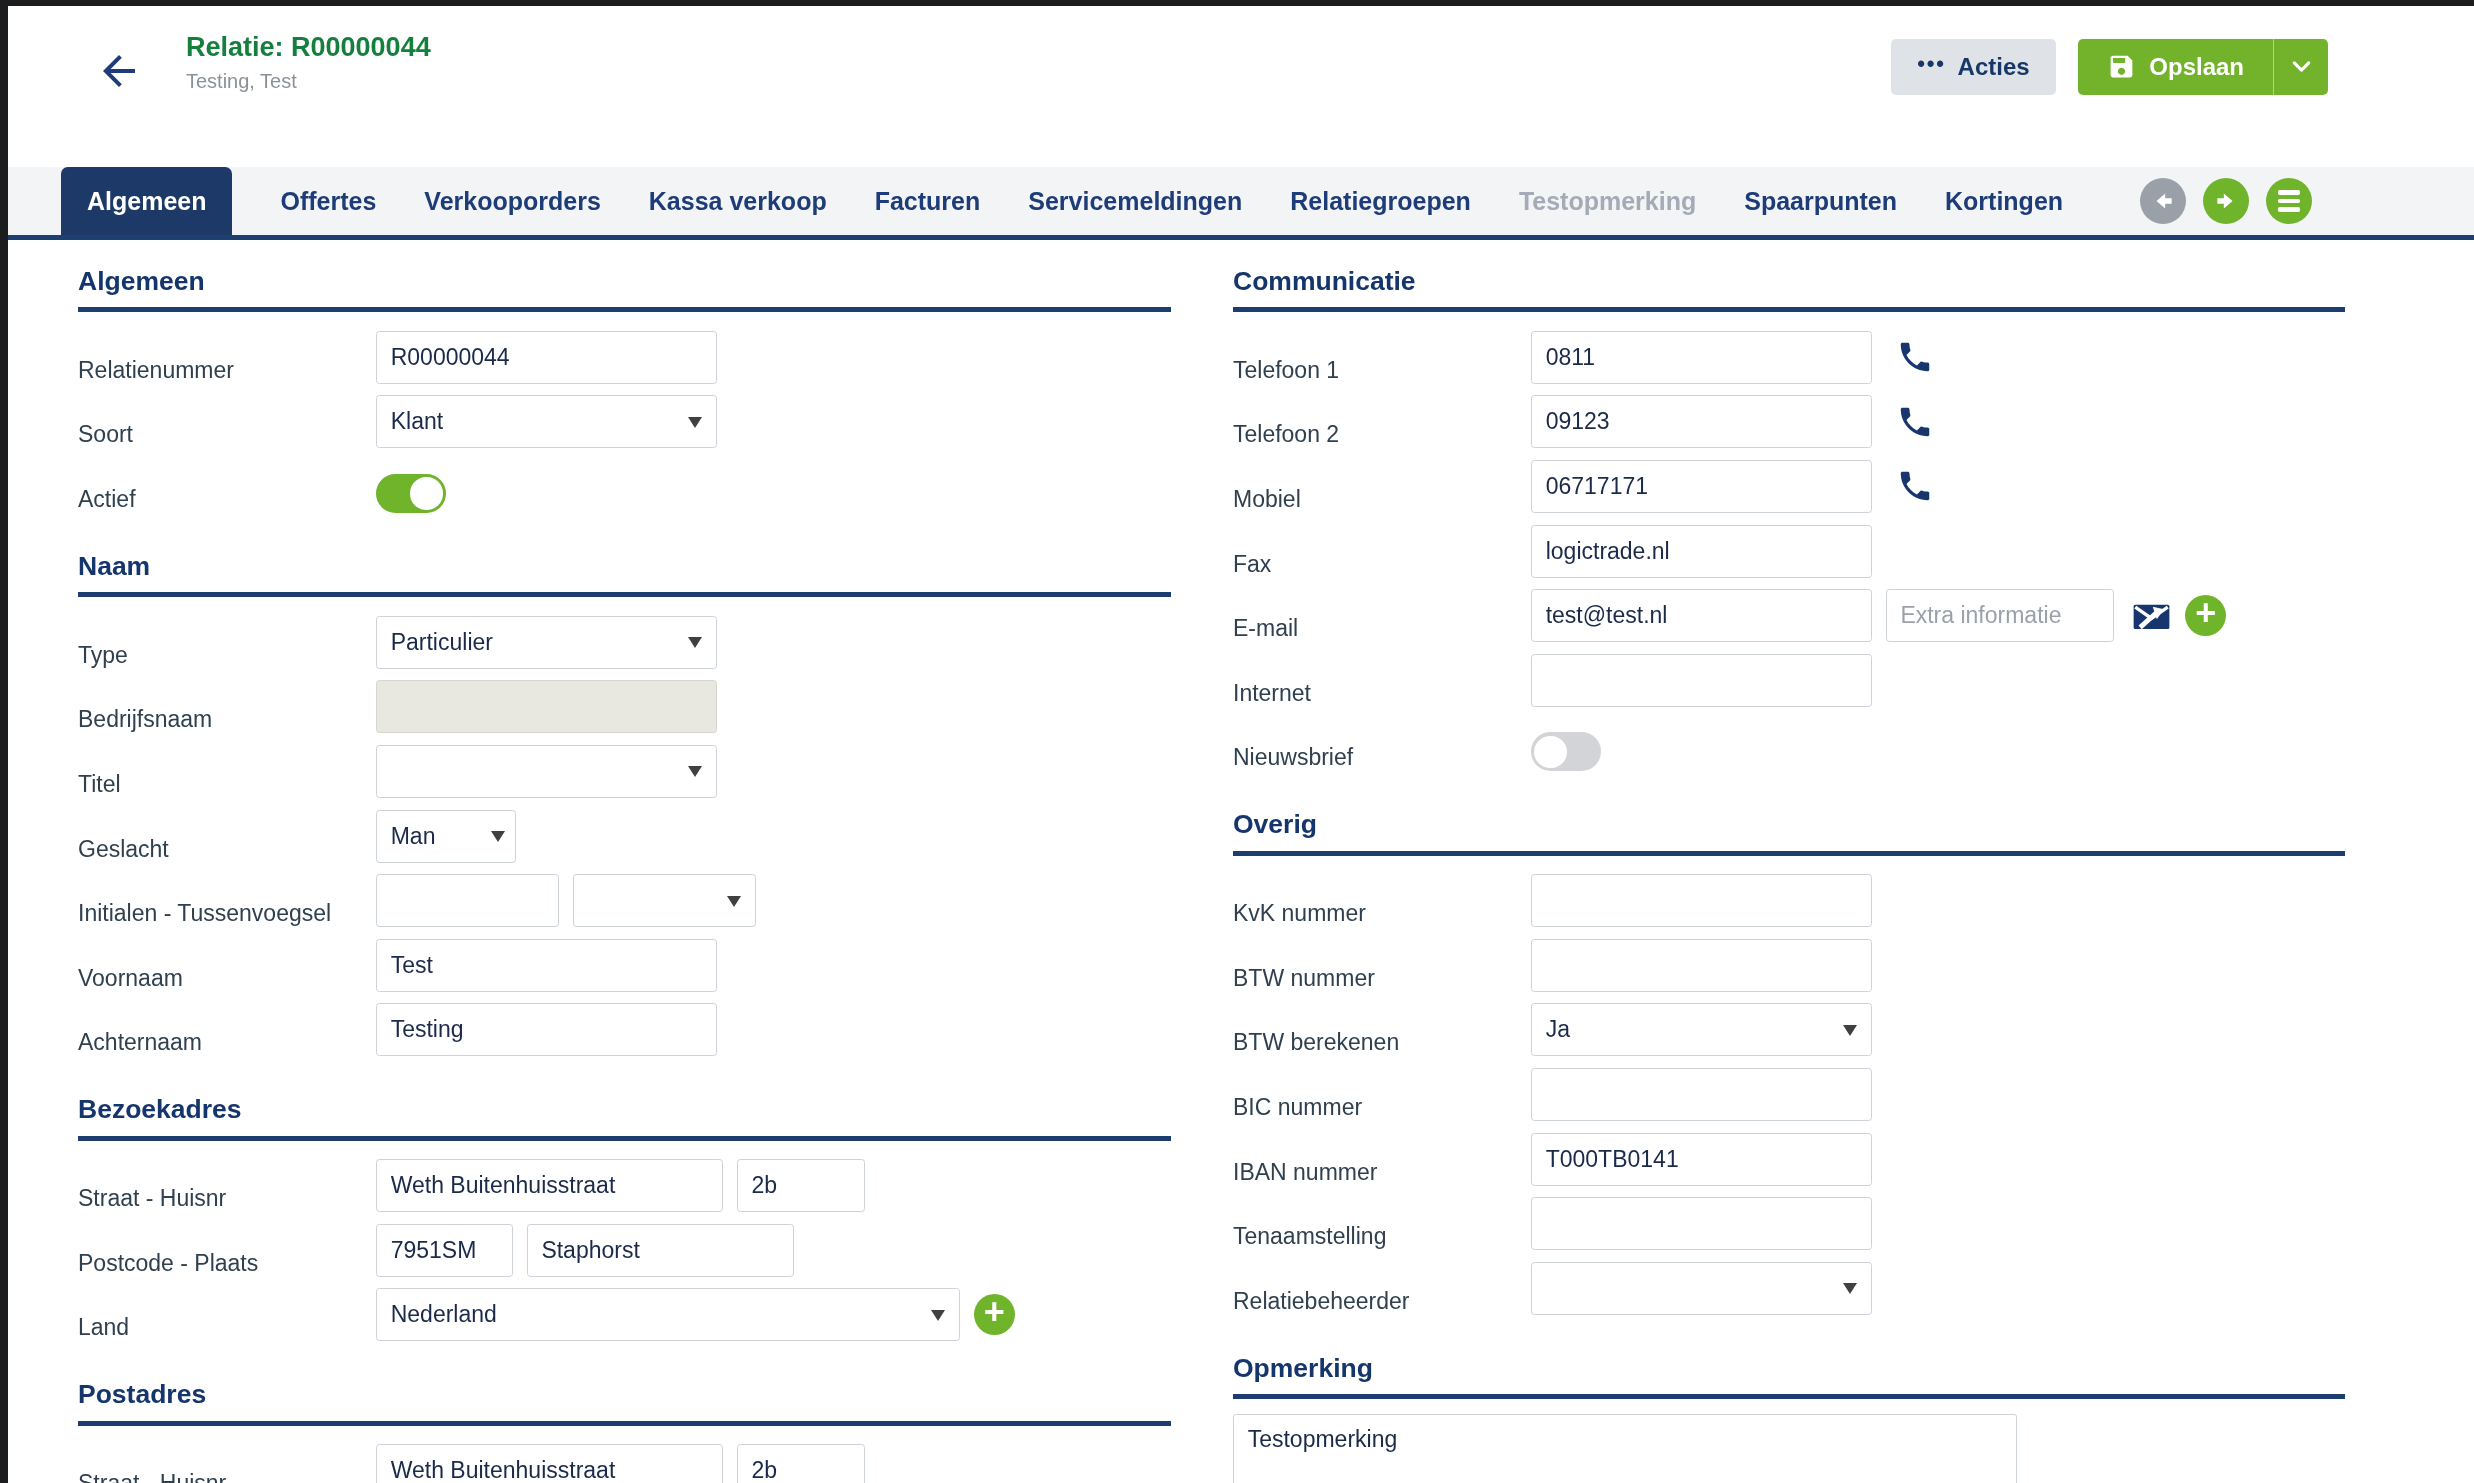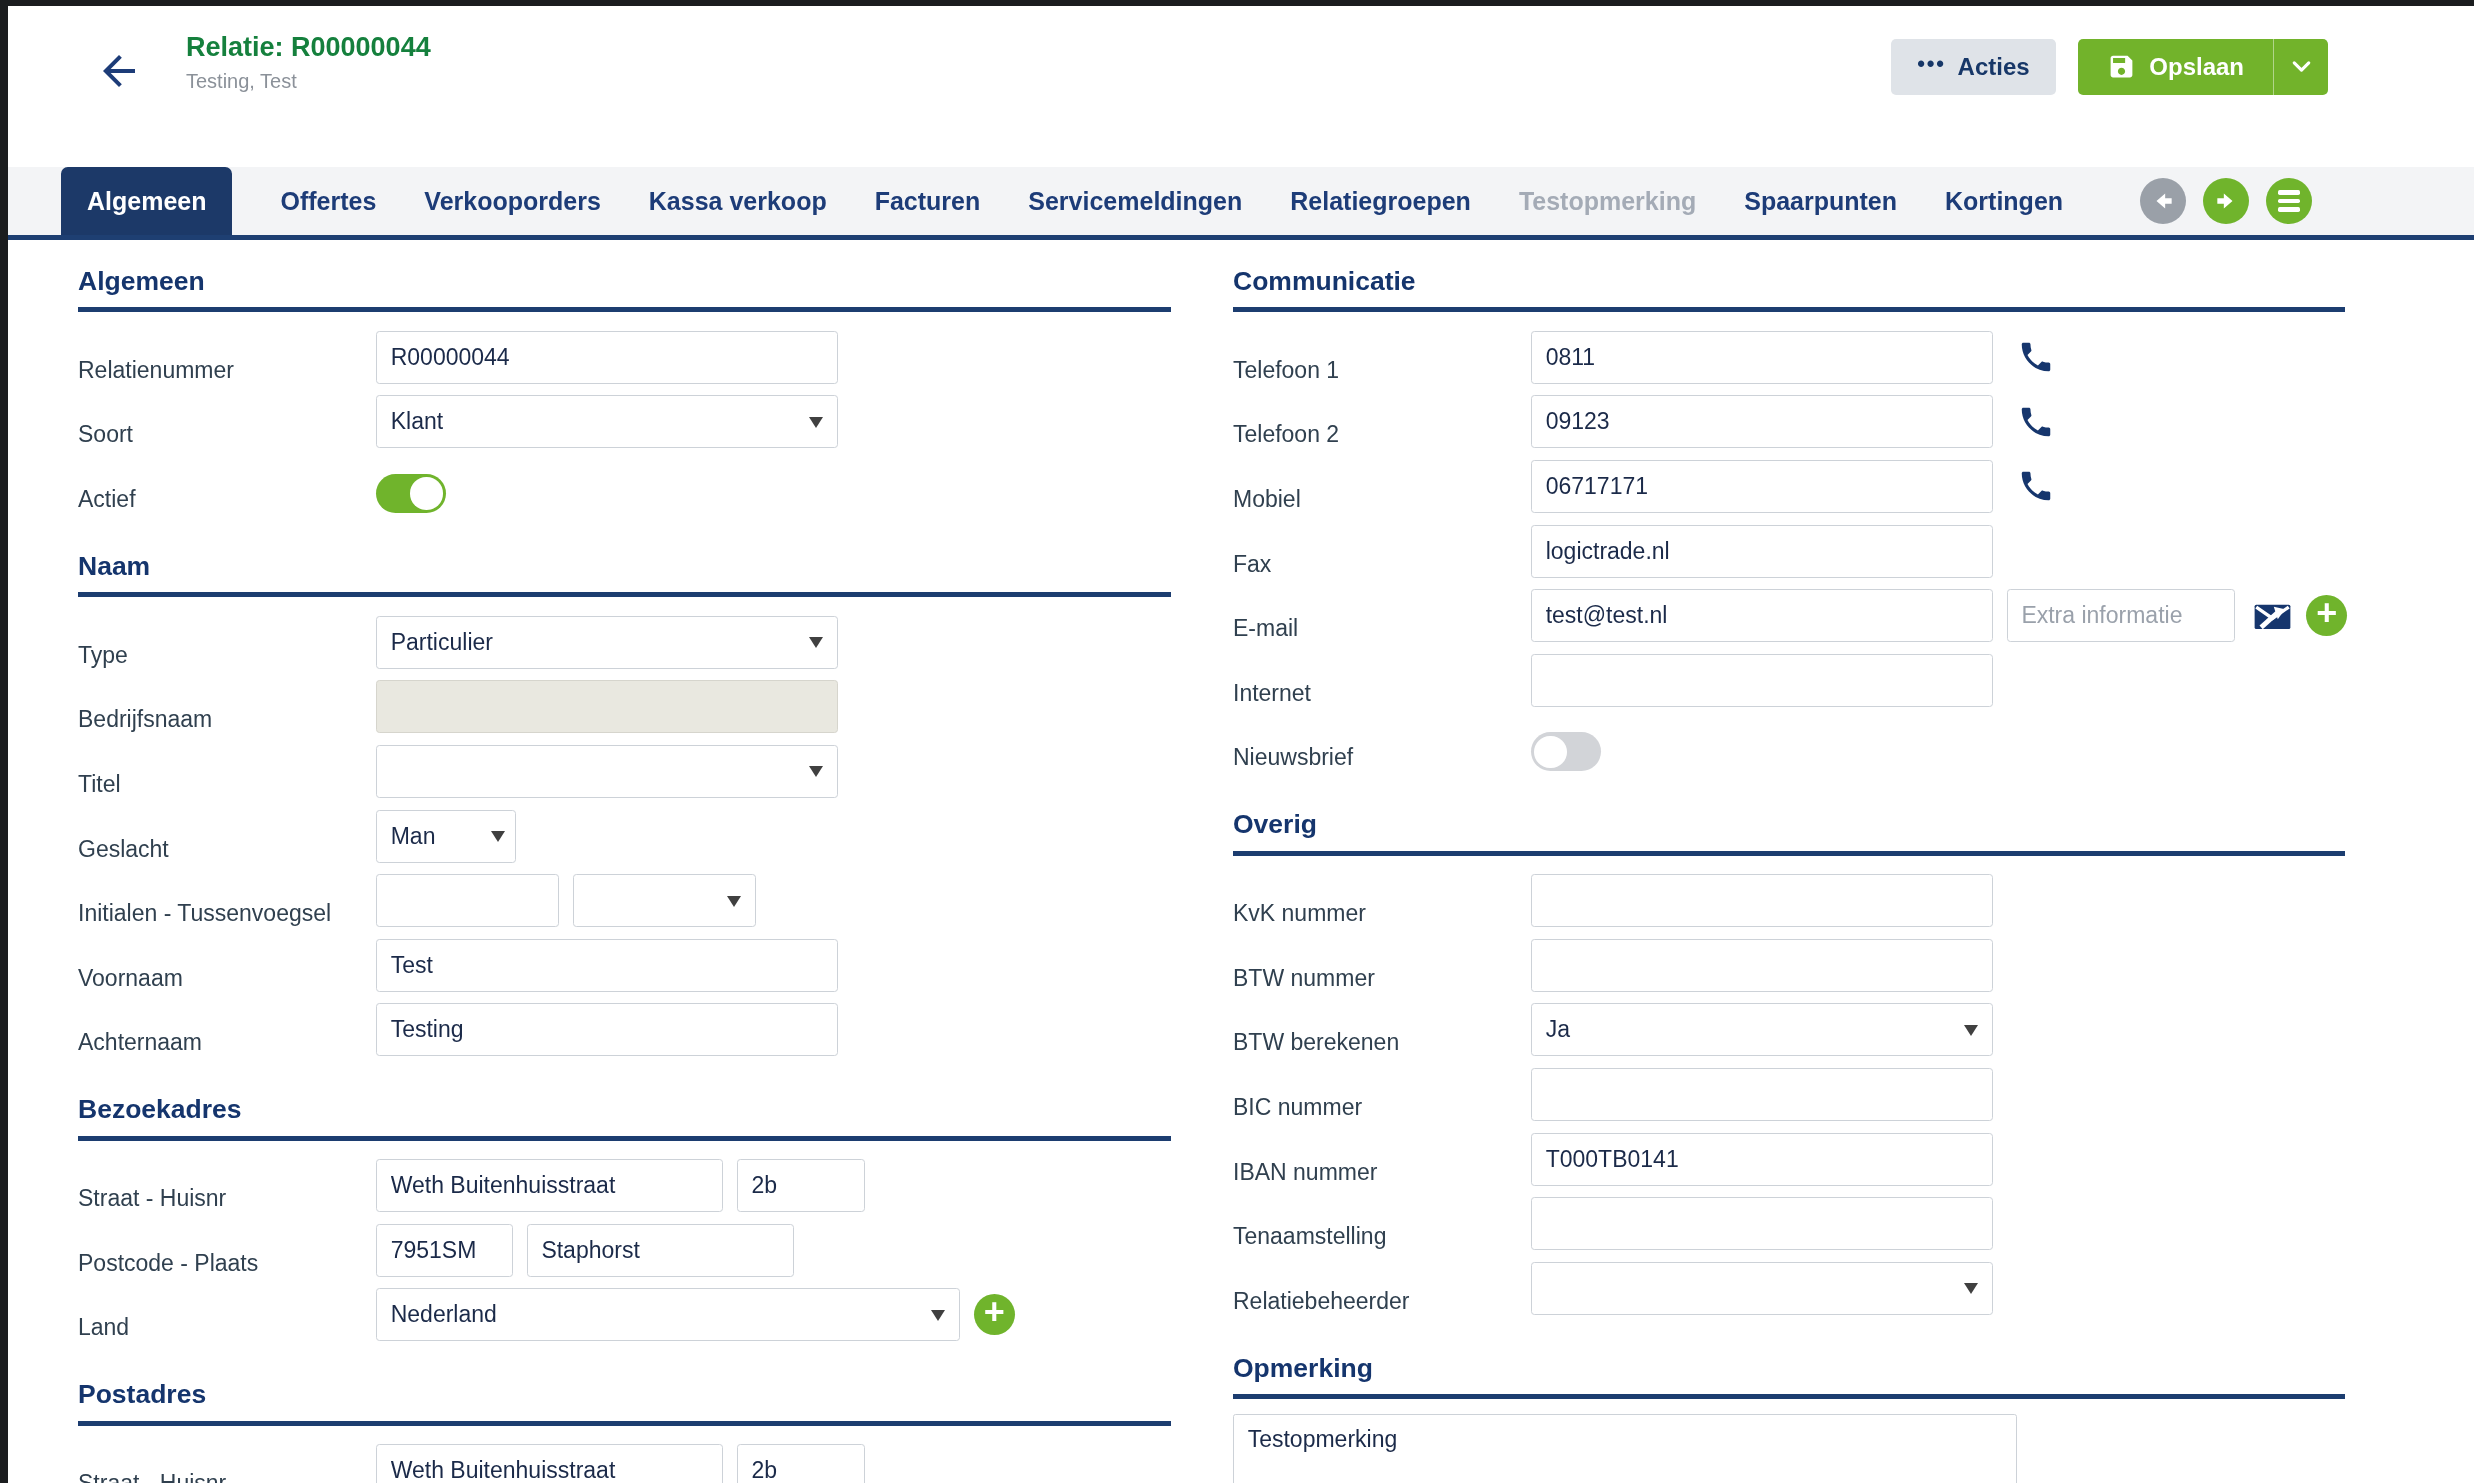--- a/index.html
+++ b/index.html
@@ -71,21 +71,21 @@
   .section + .section .section-title{margin-top:38px;}
   .row{display:flex;align-items:flex-end;min-height:56px;margin-bottom:8.6px;}
   .lbl{width:298px;flex:0 0 298px;font-size:23px;color:#30404f;}
   .ctl{display:flex;align-items:center;gap:13.7px;}
   .inp{
     height:53px;box-sizing:border-box;border:1.7px solid #cdd2d8;border-radius:3.4px;
     padding:0 13.7px;font-size:23px;color:#1b2a49;background:#fff;
     font-family:inherit;outline:none;
   }
   .inp:disabled,.inp.disabled{background:#e9e8e0;border-color:#d6d5cd;}
-  .w-std{width:462px;} .w-huisnr{width:128px;} .w-pc{width:137px;} .w-plaats{width:267px;}
+  .w-std{width:341px;} .w-huisnr{width:128px;} .w-pc{width:137px;} .w-plaats{width:267px;}
   .w-land{width:584px;} .w-init{width:183px;} .w-geslacht{width:140px;} .w-extra{width:228px;}
   .sel{display:flex;align-items:center;position:relative;cursor:pointer;background:#fff;}
   .sel .selval{font-size:23px;color:#1b2a49;}
   .caret{
     position:absolute;right:13.7px;top:50%;margin-top:-5.1px;width:0;height:0;
     border-left:7.7px solid transparent;border-right:7.7px solid transparent;
     border-top:11px solid #404040;
   }
   .inp::placeholder{color:#9aa1ab;}
   

